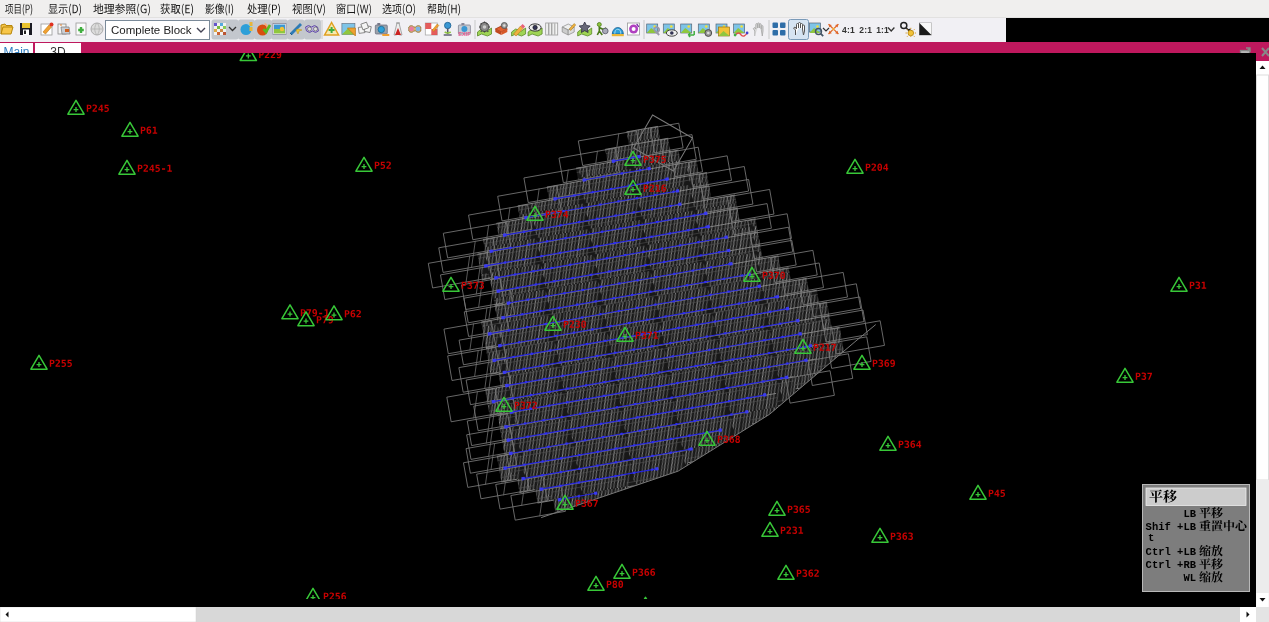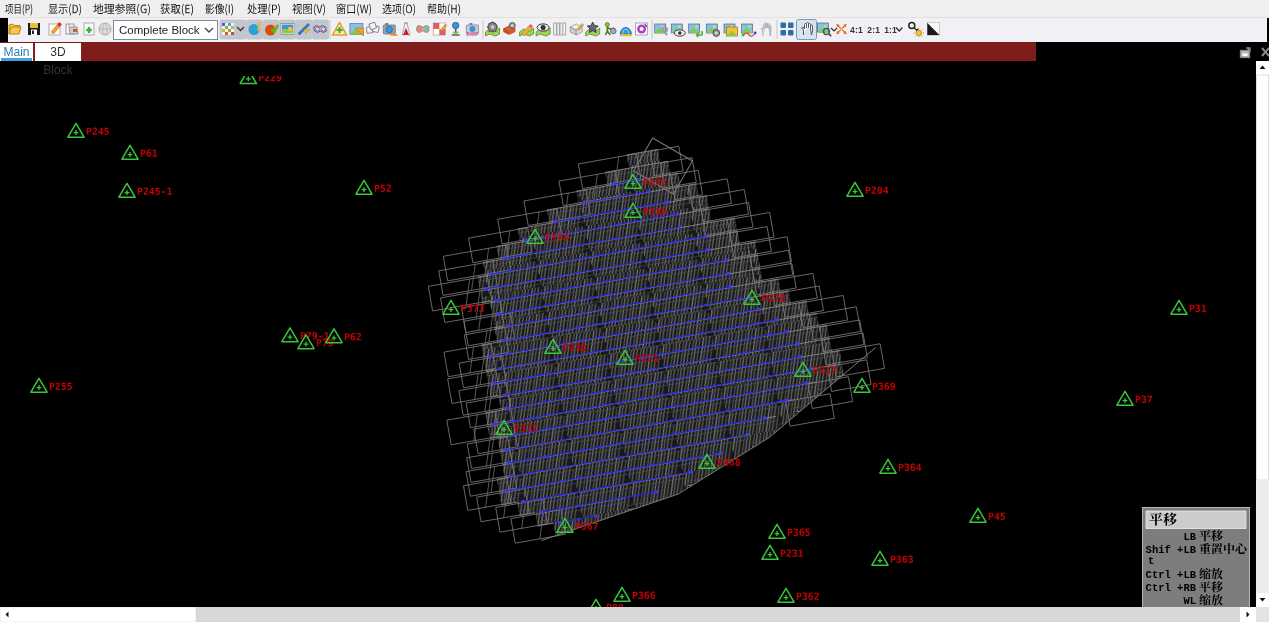--- a/index.html
+++ b/index.html
@@ -1,19 +1,19 @@
 <!DOCTYPE html>
 <html><head><meta charset="utf-8"><style>
 *{margin:0;padding:0;box-sizing:border-box}
 body{width:1269px;height:622px;overflow:hidden;font-family:"Liberation Sans",sans-serif;background:#000}
 .menubar{position:absolute;left:0;top:0;width:1269px;height:18px;background:#f0efee;border-bottom:1px solid #e2e1e0}
-.toolbar{position:absolute;left:8px;top:18px;width:1259px;height:24px;background:#f1f0f4}
-.tabbar{position:absolute;left:0;top:42px;width:1036px;height:19px;background:#7f1d1d}
+.toolbar{position:absolute;left:0;top:18px;width:1006px;height:24px;background:#f1f0f4}
+.tabbar{position:absolute;left:0;top:42px;width:1269px;height:19px;background:#be185d}
 .tab{position:absolute;top:1px;height:18px;background:#fff;font-size:12px;line-height:18px;text-align:center}
-.canvas{position:absolute;left:0;top:76px;width:1256px;height:546px;background:#000}
+.canvas{position:absolute;left:0;top:53px;width:1256px;height:546px;background:#000}
 .vsb{position:absolute;left:1256px;top:61px;width:13px;height:546px;background:#f2f2f2}
 .hsb{position:absolute;left:0;top:607px;width:1269px;height:15px;background:#d8d8d8}
 </style></head><body>
 <div class="menubar"><svg width="1269" height="18">
       <g transform="translate(5,13.2) scale(0.736,1)">
         <path d="M7.1 -5.8V-3.3C7.1 -2.1 6.8 -0.6 3.7 0.2C3.9 0.4 4.1 0.7 4.2 0.9C7.5 -0.1 8.0 -1.8 8.0 -3.3V-5.8ZM7.9 -1.0C8.8 -0.5 9.9 0.4 10.5 0.9L11.1 0.3C10.5 -0.2 9.3 -1.0 8.5 -1.6ZM0.3 -2.1 0.6 -1.2C1.6 -1.6 3.0 -2.1 4.4 -2.5L4.2 -3.3L2.8 -2.8V-7.5H4.2V-8.3H0.5V-7.5H2.0V-2.6ZM4.8 -7.2V-1.8H5.6V-6.4H9.4V-1.8H10.2V-7.2H7.5C7.7 -7.5 7.9 -8.0 8.1 -8.4H11.0V-9.2H4.4V-8.4H7.0C6.9 -8.0 6.8 -7.5 6.6 -7.2Z M14.2 -5.4H20.2V-3.5H14.2ZM14.2 -6.2V-8.1H20.2V-6.2ZM14.2 -2.7H20.2V-0.8H14.2ZM13.3 -8.9V0.9H14.2V0.1H20.2V0.9H21.1V-8.9Z M25.7 2.3 26.4 2.0C25.4 0.3 24.9 -1.6 24.9 -3.6C24.9 -5.5 25.4 -7.5 26.4 -9.1L25.7 -9.4C24.7 -7.7 24.1 -5.8 24.1 -3.6C24.1 -1.3 24.7 0.5 25.7 2.3Z M28.0 0.0H29.1V-3.4H30.5C32.3 -3.4 33.6 -4.2 33.6 -6.0C33.6 -7.8 32.3 -8.4 30.5 -8.4H28.0ZM29.1 -4.2V-7.6H30.3C31.8 -7.6 32.5 -7.2 32.5 -6.0C32.5 -4.7 31.8 -4.2 30.4 -4.2Z M35.3 2.3C36.4 0.5 37.0 -1.3 37.0 -3.6C37.0 -5.8 36.4 -7.7 35.3 -9.4L34.6 -9.1C35.6 -7.5 36.1 -5.5 36.1 -3.6C36.1 -1.6 35.6 0.3 34.6 2.0Z" fill="#1a1a1a"></path>
       </g>
       <g transform="translate(48,13.2) scale(0.879,1)">
         <path d="M2.8 -6.6H8.7V-5.4H2.8ZM2.8 -8.4H8.7V-7.2H2.8ZM2.0 -9.1V-4.7H9.6V-9.1ZM9.4 -3.8C9.1 -3.1 8.4 -2.1 7.8 -1.4L8.5 -1.1C9.0 -1.7 9.7 -2.6 10.2 -3.4ZM1.4 -3.4C1.9 -2.7 2.4 -1.7 2.7 -1.1L3.4 -1.4C3.2 -2.0 2.6 -3.0 2.1 -3.7ZM6.6 -4.2V-0.4H4.9V-4.2H4.0V-0.4H0.5V0.4H11.0V-0.4H7.4V-4.2Z M14.2 -4.0C13.7 -2.7 12.8 -1.5 11.9 -0.6C12.1 -0.5 12.5 -0.3 12.7 -0.1C13.6 -1.0 14.5 -2.4 15.1 -3.8ZM19.4 -3.7C20.2 -2.6 21.1 -1.1 21.4 -0.1L22.2 -0.5C21.9 -1.5 21.0 -2.9 20.2 -4.0ZM13.2 -8.8V-8.0H21.3V-8.8ZM12.2 -6.0V-5.2H16.8V-0.2C16.8 -0.0 16.7 0.0 16.5 0.0C16.3 0.0 15.5 0.0 14.8 0.0C14.9 0.3 15.0 0.6 15.1 0.9C16.1 0.9 16.8 0.9 17.2 0.8C17.6 0.6 17.7 0.4 17.7 -0.2V-5.2H22.3V-6.0Z M25.7 2.3 26.4 2.0C25.4 0.3 24.9 -1.6 24.9 -3.6C24.9 -5.5 25.4 -7.5 26.4 -9.1L25.7 -9.4C24.7 -7.7 24.1 -5.8 24.1 -3.6C24.1 -1.3 24.7 0.5 25.7 2.3Z M28.0 0.0H30.2C32.7 0.0 34.1 -1.6 34.1 -4.2C34.1 -6.9 32.7 -8.4 30.2 -8.4H28.0ZM29.1 -0.9V-7.6H30.1C32.1 -7.6 33.0 -6.4 33.0 -4.2C33.0 -2.1 32.1 -0.9 30.1 -0.9Z M35.9 2.3C37.0 0.5 37.6 -1.3 37.6 -3.6C37.6 -5.8 37.0 -7.7 35.9 -9.4L35.3 -9.1C36.3 -7.5 36.8 -5.5 36.8 -3.6C36.8 -1.6 36.3 0.3 35.3 2.0Z" fill="#1a1a1a"></path>
       </g>

